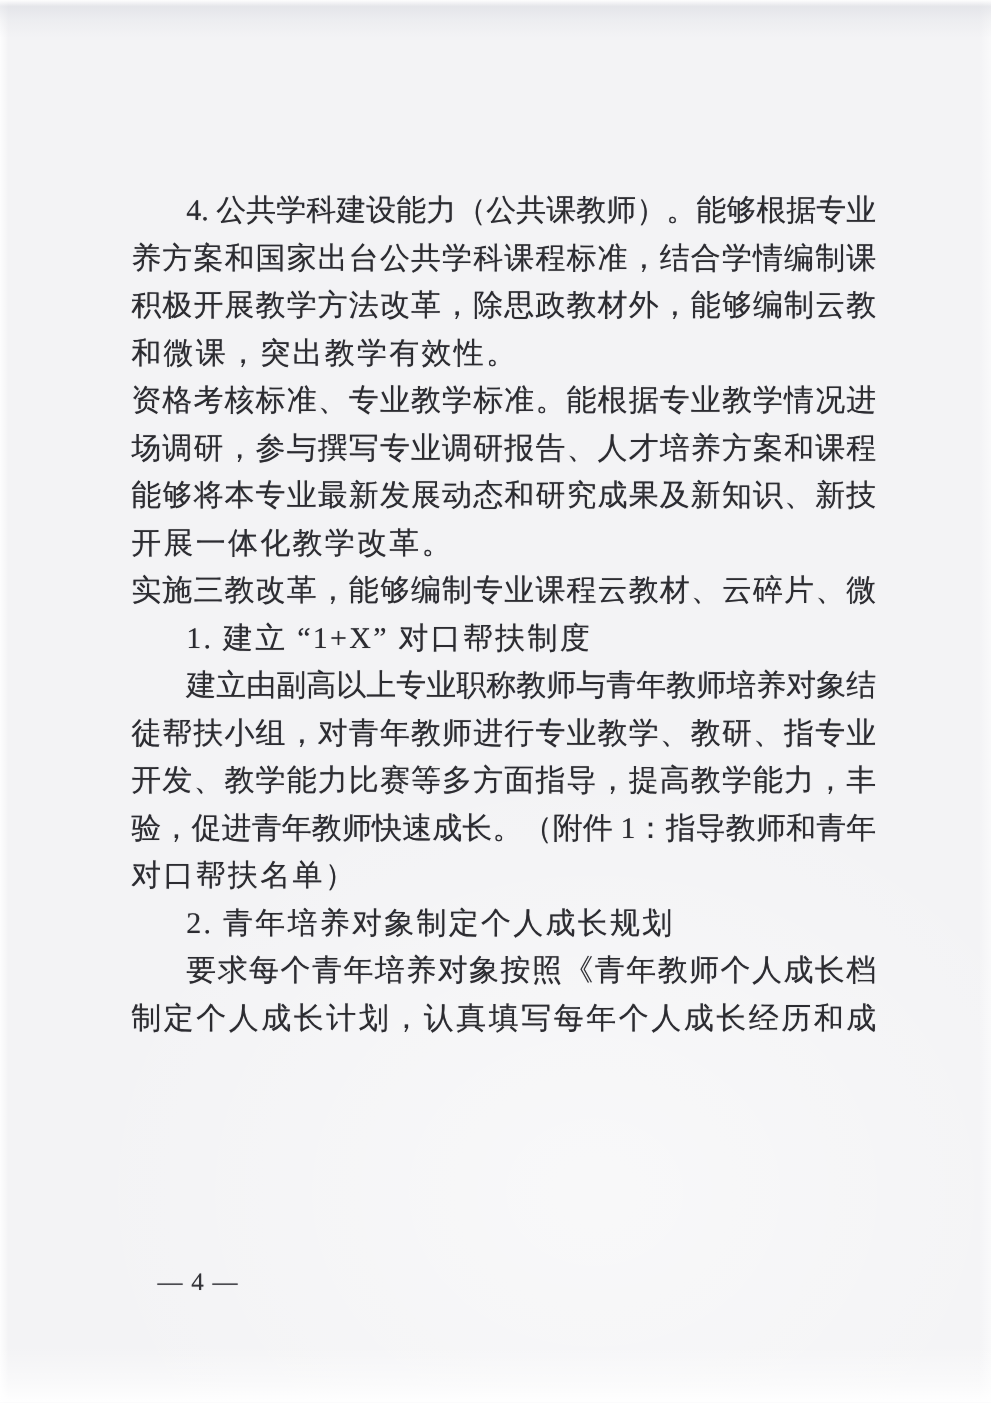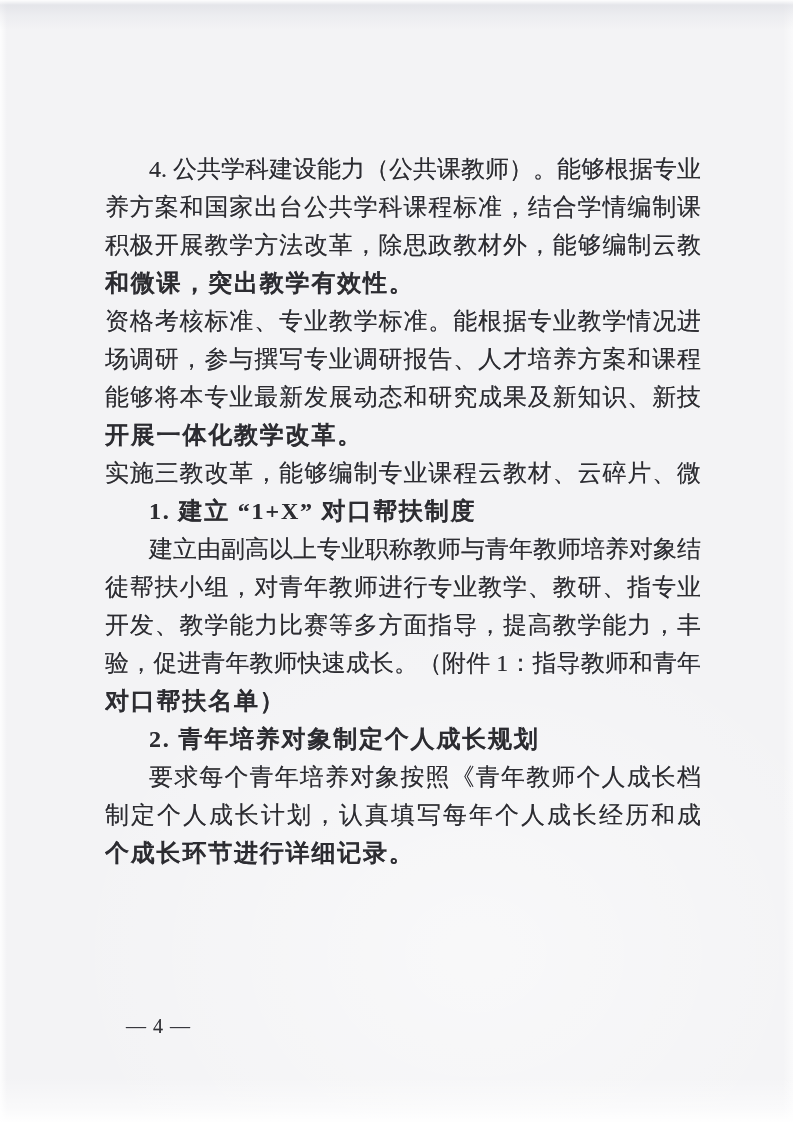--- a/index.html
+++ b/index.html
@@ -35,21 +35,20 @@
     color: #2c2c31;
     text-align: justify;
     text-align-last: justify;
     text-shadow: 0 0 0.6px rgba(44,44,52,0.55);
     overflow: hidden;
   }
   .line.nojust {
     text-align: left;
     text-align-last: left;
     letter-spacing: 1.8px;
-    font-weight: bold;
   }
   .line.ind {
     padding-left: 44px;
   }
   .line.bold {
     font-weight: bold;
     color: #1d1d22;
     font-family: "Liberation Sans", "DejaVu Sans", sans-serif;
     text-shadow: 0 0 0.6px rgba(20,20,25,0.6);
   }
@@ -81,16 +80,15 @@
       <div class="line">实施三教改革，能够编制专业课程云教材、云碎片、微课，探索</div>
       <div class="line ind nojust">1. 建立 “1+X” 对口帮扶制度</div>
       <div class="line ind">建立由副高以上专业职称教师与青年教师培养对象结成师</div>
       <div class="line">徒帮扶小组，对青年教师进行专业教学、教研、指专业教师、课程</div>
       <div class="line">开发、教学能力比赛等多方面指导，提高教学能力，丰富教学经</div>
       <div class="line">验，促进青年教师快速成长。（附件 1：指导教师和青年教师“1+X”</div>
       <div class="line nojust">对口帮扶名单）</div>
       <div class="line ind nojust">2. 青年培养对象制定个人成长规划</div>
       <div class="line ind">要求每个青年培养对象按照《青年教师个人成长档案》格式，</div>
       <div class="line">制定个人成长计划，认真填写每年个人成长经历和成果，对每一</div>
-      <div class="line nojust">个成长环节进行详细记录。</div>
     </div>
   <div class="footer-pagenum">— 4 —</div>
 </div>
 
 </body></html>

